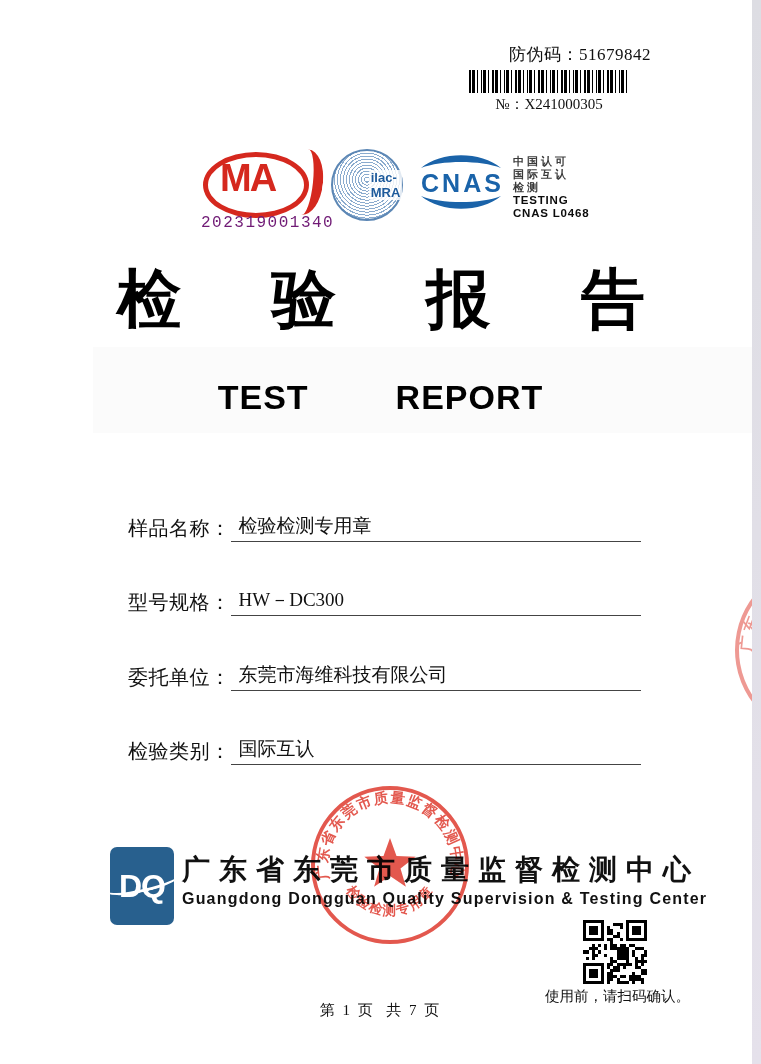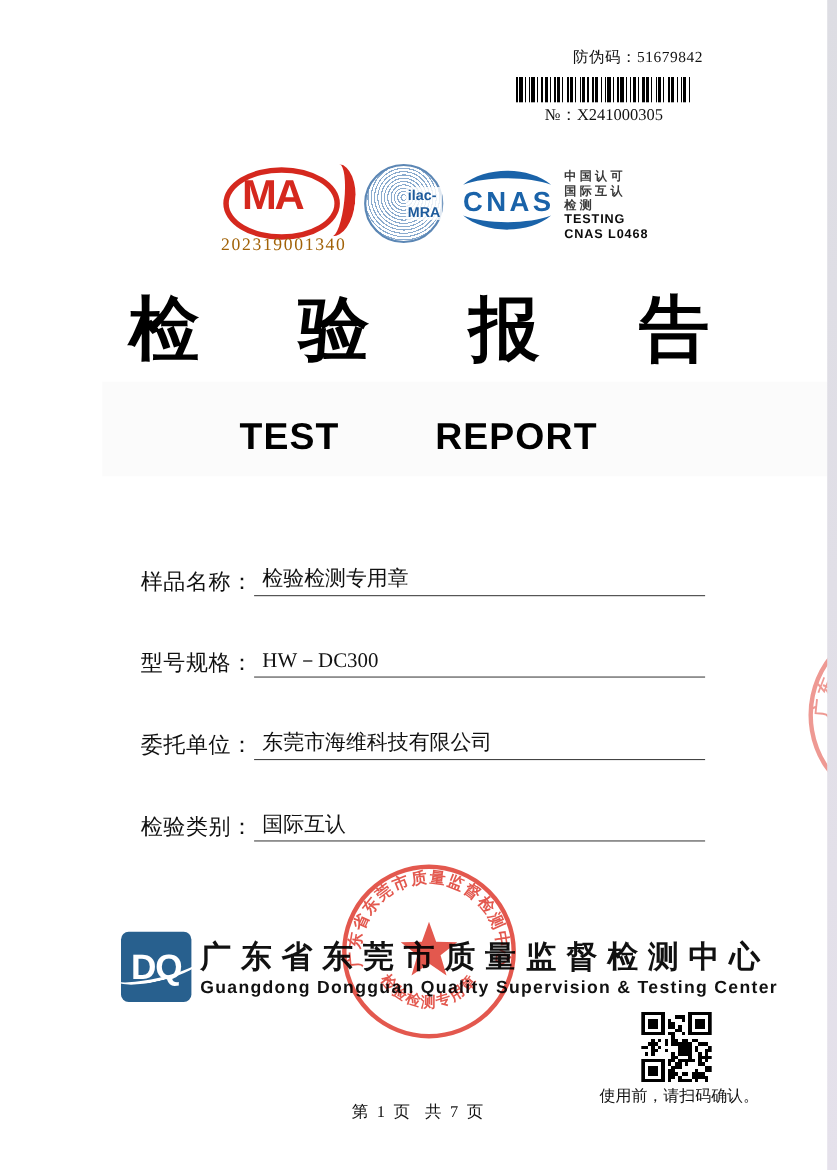--- a/index.html
+++ b/index.html
@@ -6,38 +6,38 @@
   #page{position:relative;width:761px;height:1064px;background:#ffffff;overflow:hidden;
         font-family:"Liberation Serif",serif;color:#111;}
   
   .edge-strip{position:absolute;right:0;top:0;width:9px;height:1064px;
               background:linear-gradient(#dddde3,#e5e1eb);}
   
   .scan-band{position:absolute;left:93px;top:347px;width:659px;height:86px;background:#fbfbfb;}
 
   
   .sec-line{position:absolute;left:480px;top:43px;width:200px;text-align:center;
-            font-size:14px;letter-spacing:.5px;white-space:nowrap;}
+            font-size:17px;letter-spacing:.5px;white-space:nowrap;}
   .barcode{position:absolute;left:469px;top:70px;width:160px;height:23px;
            background:repeating-linear-gradient(90deg,#000 0 2px,#fff 2px 3px,#000 3px 6px,
              #fff 6px 8px,#000 8px 9px,#fff 9px 12px,#000 12px 13px,#fff 13px 14px,
              #000 14px 17px,#fff 17px 19px,#000 19px 20px,#fff 20px 23px);}
   .no-line{position:absolute;left:454px;top:95px;width:190px;text-align:center;
            font-size:15px;white-space:nowrap;}
 
   
   .cma{position:absolute;left:203px;top:150px;width:112px;height:80px;}
   .cma-oval{position:absolute;left:0;top:2px;width:96px;height:56px;
             border:5px solid #d5281e;border-radius:50%;}
   .cma-ma{position:absolute;left:17px;top:7px;font:900 38px "Liberation Sans",sans-serif;
           color:#d5281e;letter-spacing:-2px;}
   .cma-crescent{position:absolute;left:84px;top:-1px;width:26px;height:66px;
                 border-right:10px solid #d5281e;border-radius:50%;transform:rotate(6deg);}
   .cma-number{position:absolute;left:-2px;top:64px;width:112px;text-align:right;
-              font-size:16px;color:#a16207;letter-spacing:1.5px;}
+              font-size:16px;color:#701a75;letter-spacing:1.5px;font-family:Liberation Mono, monospace;}
   .ilac{position:absolute;left:331px;top:149px;width:68px;height:68px;border-radius:50%;
         border:2px solid #5c87b5;display:flex;align-items:center;justify-content:center;
         background:repeating-radial-gradient(circle at 50% 42%,#ffffff 0 2px,#8aabce 2px 3px);}
   .ilac-label{font:700 13px "Liberation Sans",sans-serif;color:#1d5a9b;
               background:rgba(255,255,255,.82);padding:0 2px;border-radius:2px;margin-left:37px;}
   .cnas{position:absolute;left:417px;top:153px;display:flex;align-items:flex-start;}
   .cnas-lines{margin-left:8px;font-family:"Liberation Sans",sans-serif;margin-top:2px;}
   .cnas-zh{font-size:11px;color:#3a3a3a;letter-spacing:3px;font-weight:700;line-height:13px;}
   .cnas-en{font-size:11.5px;color:#0c0c0c;letter-spacing:.8px;font-weight:800;line-height:13px;}
 
@@ -48,21 +48,21 @@
             gap:87px;font:800 34px "Liberation Sans",sans-serif;letter-spacing:1px;color:#000;}
 
   
   .field{position:absolute;left:128px;width:513px;height:34px;display:flex;align-items:flex-end;}
   .field-label{font-size:20px;font-weight:400;white-space:nowrap;letter-spacing:.5px;}
   .field-value{flex:1;border-bottom:1px solid #444;font-size:19px;padding:0 0 2px 8px;
                white-space:nowrap;}
   .f0{top:508px;} .f1{top:582px;} .f2{top:657px;} .f3{top:731px;}
 
   
-  .org-logo{position:absolute;left:110px;top:847px;width:64px;height:64px;background:#28608e;
+  .org-logo{position:absolute;left:110px;top:847px;width:64px;height:78px;background:#28608e;
             border-radius:7px;color:#fff;display:flex;align-items:center;justify-content:center;
             font:800 32px "Liberation Sans",sans-serif;letter-spacing:-1px;}
   .org-logo::after{content:"";position:absolute;left:-7px;top:24px;width:80px;height:18px;
             border-bottom:3px solid #fff;border-radius:50%;transform:rotate(-13deg);}
   .org-zh{position:absolute;left:182px;top:851px;font:900 28px "Liberation Sans",sans-serif;
           letter-spacing:9px;white-space:nowrap;color:#111;}
   .org-en{position:absolute;left:182px;top:890px;font:700 16px "Liberation Sans",sans-serif;
           letter-spacing:1.2px;white-space:nowrap;color:#111;}
 
   

